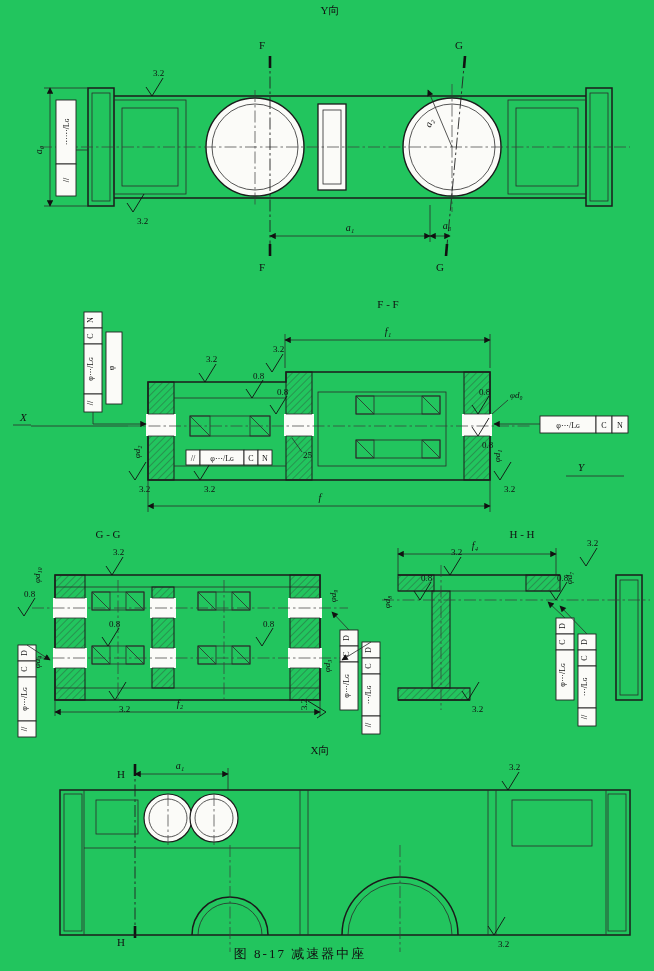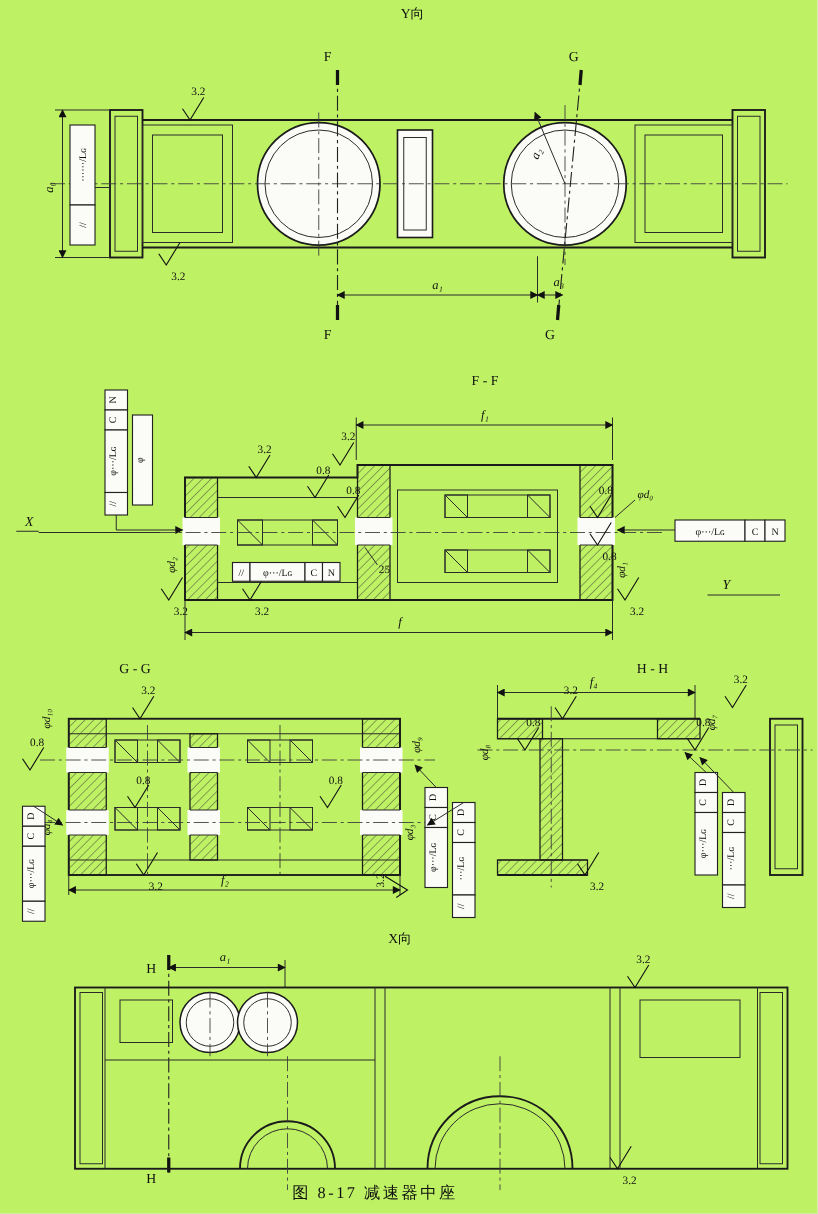--- a/index.html
+++ b/index.html
@@ -1,16 +1,16 @@
 <!DOCTYPE html>
 <html><head>
 <meta charset="utf-8">
 <style>
   html,body{margin:0;padding:0;background:#e9e9e6;}
-  .page{width:654px;height:971px;background:#bef264;position:relative;margin:0 auto;
+  .page{width:654px;height:971px;background:#22c55e;position:relative;margin:0 auto;
         font-family:"Liberation Serif", serif; overflow:hidden;}
   svg{display:block}
   .ol{fill:none;stroke:#1b1b1b;stroke-width:1.5;stroke-linejoin:miter}
   .tl{fill:none;stroke:#2b2b2b;stroke-width:0.8}
   .cl{fill:none;stroke:#3a3a3a;stroke-width:0.7;stroke-dasharray:12 3 2.5 3}
   .sec{fill:none;stroke:#222;stroke-width:0.9;stroke-dasharray:12 3 2.5 3}
   .secend{stroke:#111;stroke-width:2.6}
   .dim{fill:none;stroke:#2b2b2b;stroke-width:0.8}
   .fr{fill:#fbfbf8;stroke:#222;stroke-width:0.9}
   .rg{fill:none;stroke:#111;stroke-width:0.9}

